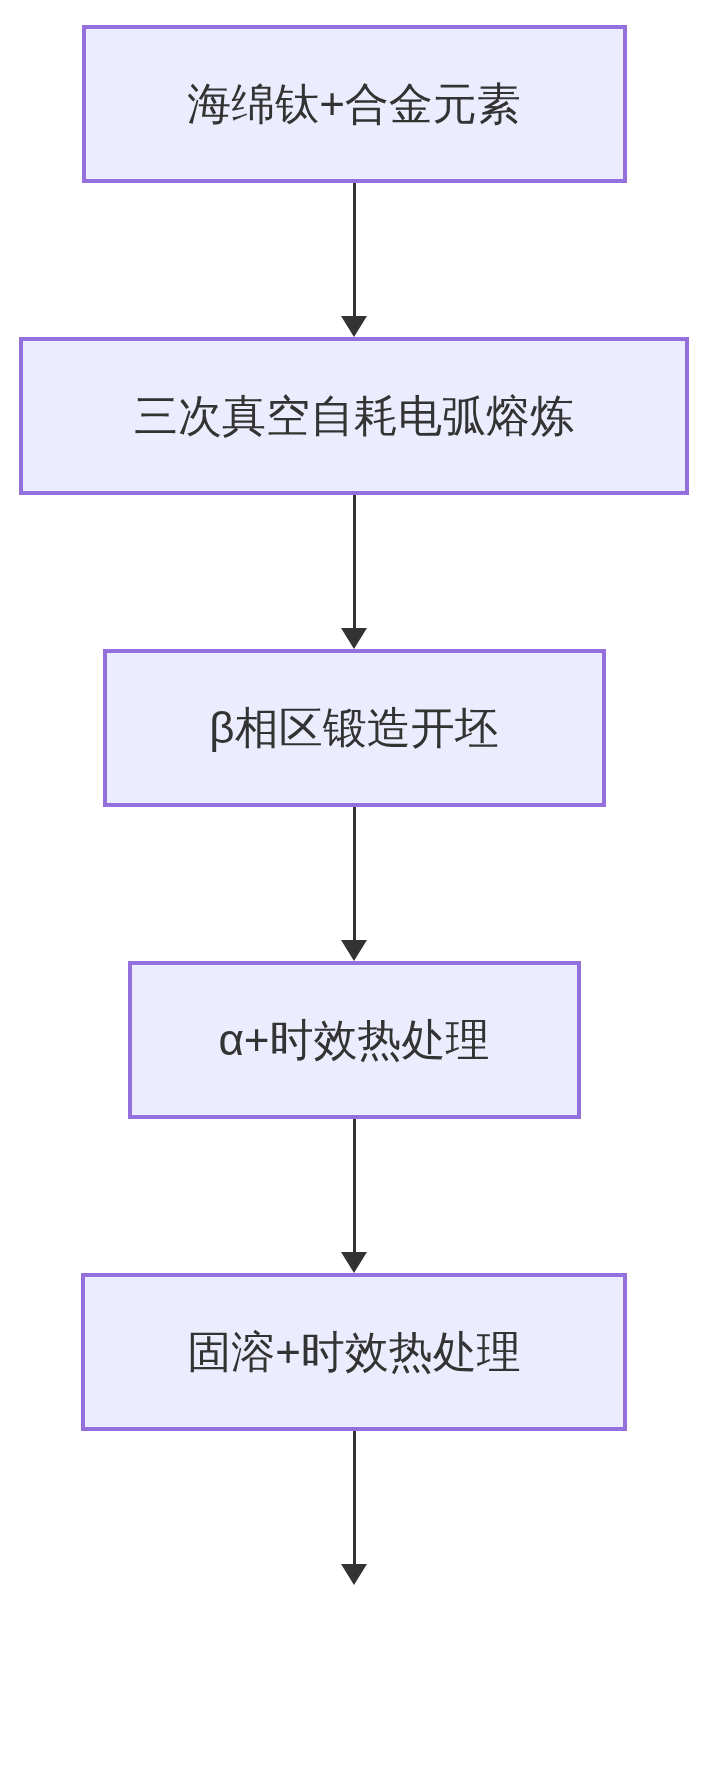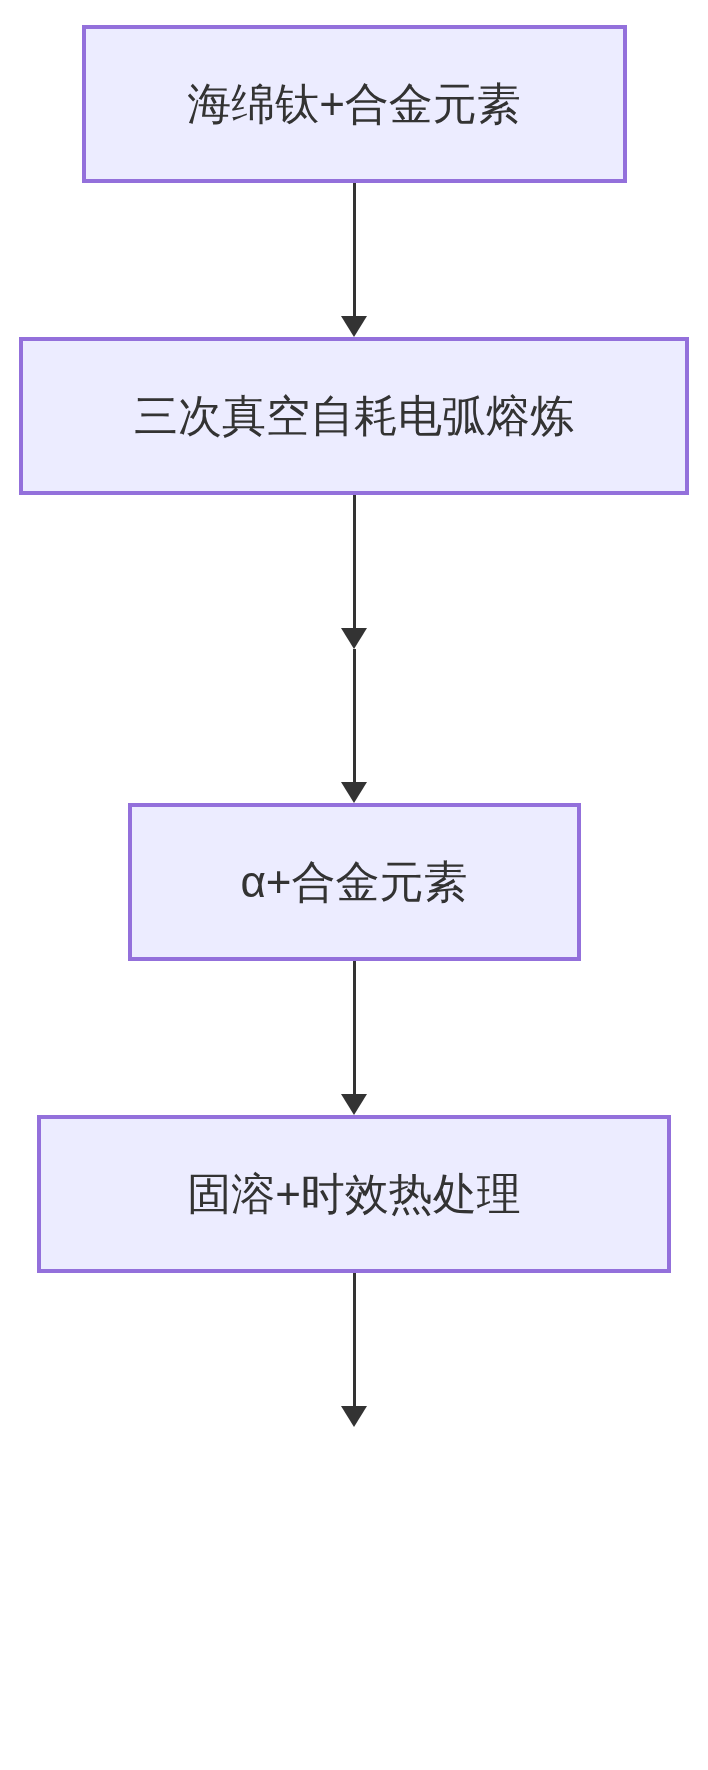--- a/index.html
+++ b/index.html
@@ -35,21 +35,21 @@
     color: var(--text, #333333);
     font-size: 44px;
     line-height: 1.2;
     text-align: center;
     flex: 0 0 auto;
   }
   .n1 { width: 545px; }
   .n2 { width: 670px; justify-content: center; }
   .n3 { width: 503px; }
   .n4 { width: 453px; }
-  .n5 { width: 634px; }
+  .n5 { width: 546px; }
   .n6 { width: 591px; }
   .edge {
     height: 154px;
     display: flex;
     flex-direction: column;
     align-items: center;
     flex: 0 0 auto;
   }
   .edge .line {
     width: 3px;
@@ -83,28 +83,31 @@
 
     <div class="node n2">
       <span>三次真空自耗电弧熔炼</span>
     </div>
 
     <div class="edge">
       <div class="line"></div>
       <div class="head"></div>
     </div>
 
+    <div class="node n3">
+      <span>β相区锻造开坯</span>
+    </div>
 
     <div class="edge">
       <div class="line"></div>
       <div class="head"></div>
     </div>
 
     <div class="node n4">
-      <span>α+合金元素</span>
+      <span>α+时效热处理</span>
     </div>
 
     <div class="edge">
       <div class="line"></div>
       <div class="head"></div>
     </div>
 
     <div class="node n5">
       <span>固溶+时效热处理</span>
     </div>

